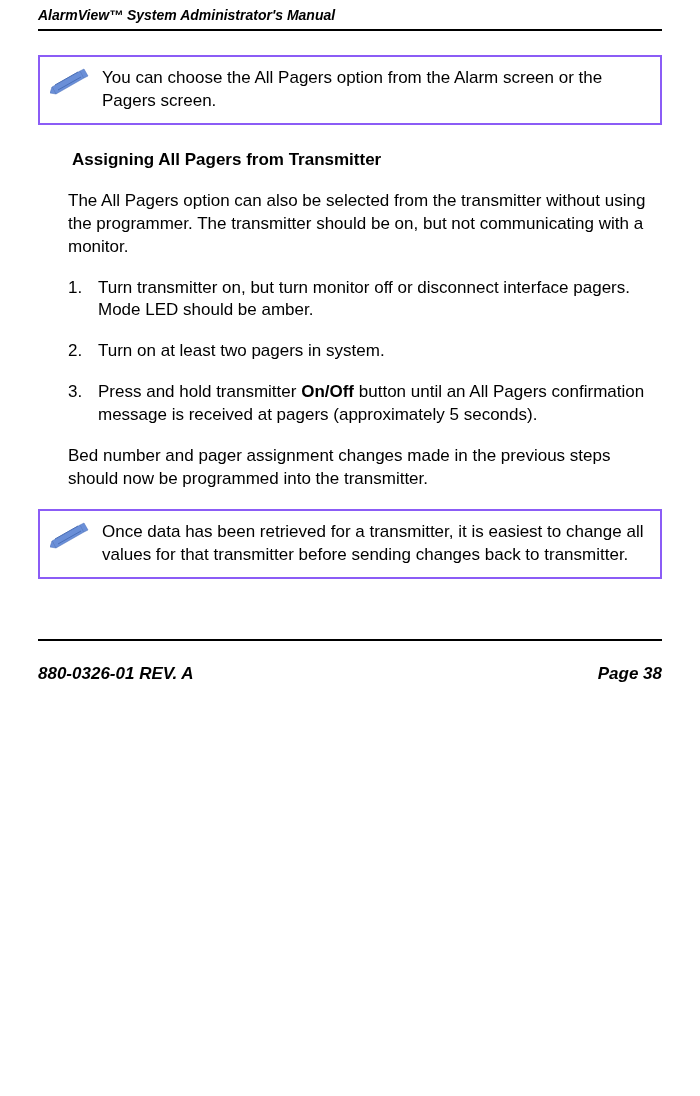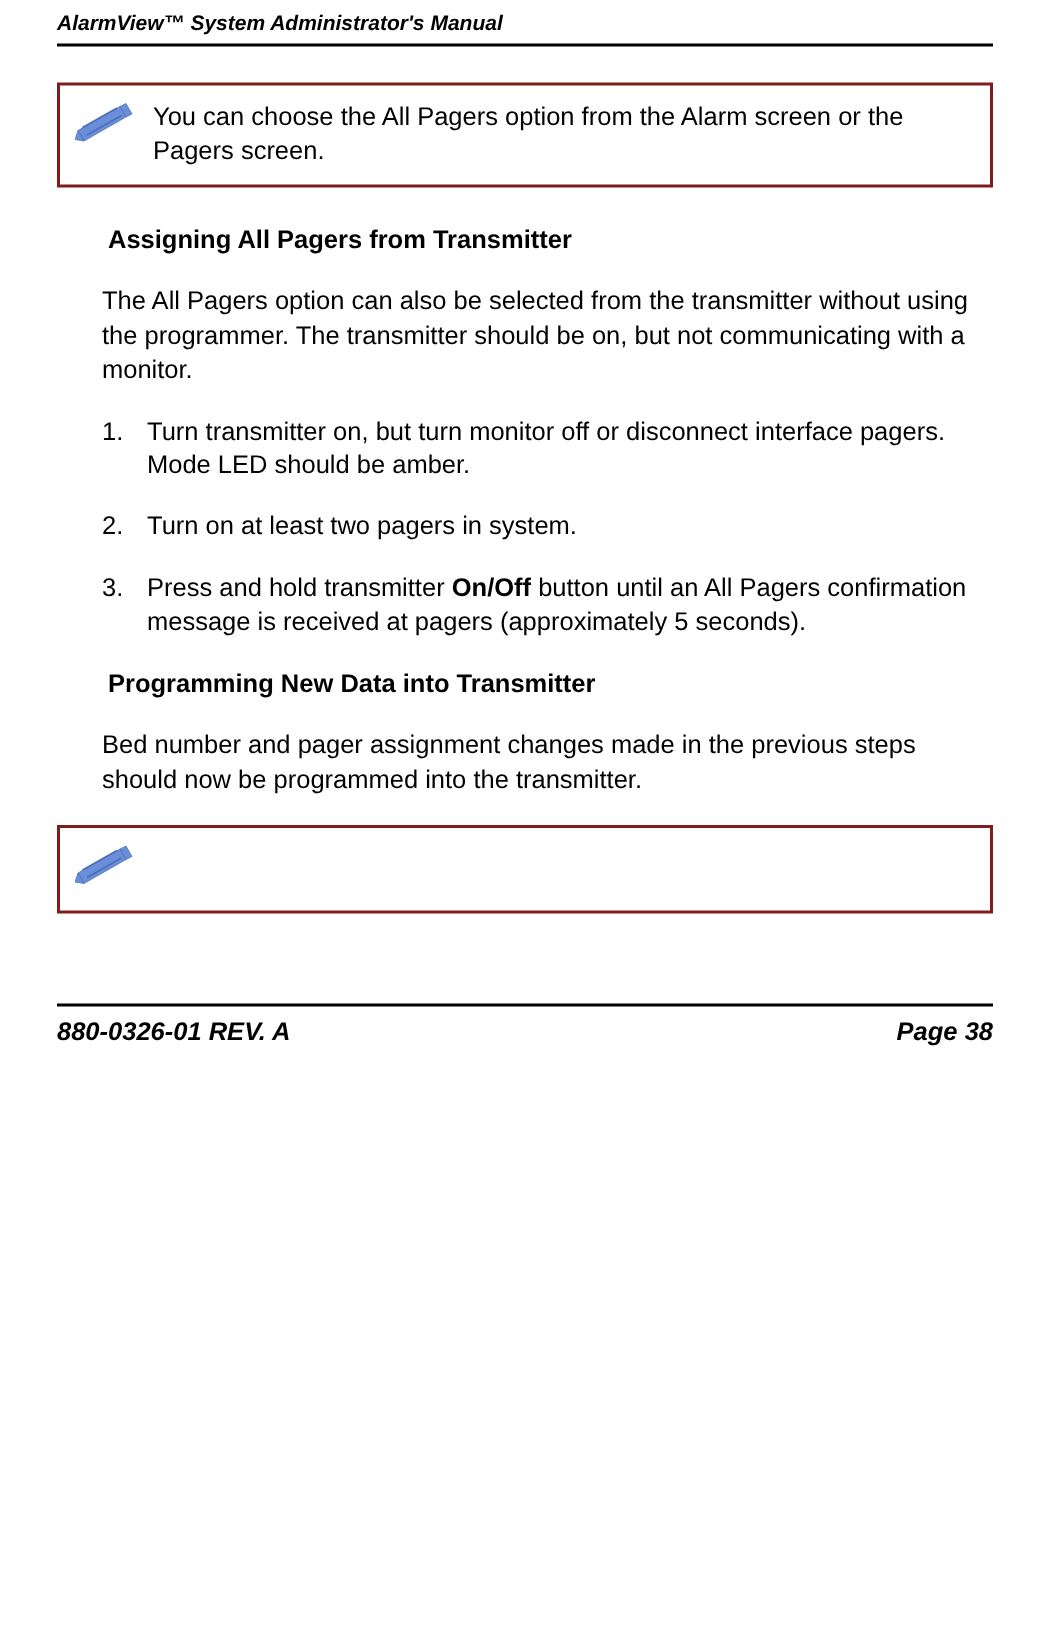--- a/index.html
+++ b/index.html
@@ -17,21 +17,21 @@
   }
   .running-header {
     font-weight: bold;
     font-style: italic;
     font-size: 14px;
     padding: 6px 0 4px 0;
     border-bottom: 2.5px solid #000;
     margin-bottom: 24px;
   }
   .note-box {
-    border: 2px solid #7f1d1d;
+    border: 2px solid #8b5cf6;
     display: flex;
     align-items: flex-start;
     padding: 10px 12px 10px 10px;
     margin-bottom: 24px;
   }
   .note-icon {
     flex: 0 0 44px;
     margin-right: 8px;
   }
   .note-text {
@@ -76,21 +76,21 @@
   .display-box div {
     margin-bottom: 14px;
   }
   .display-box div:last-child {
     margin-bottom: 0;
   }
   .footer {
     display: flex;
     justify-content: space-between;
     border-top: 2.5px solid #000;
-    padding-top: 6px;
+    padding-top: 22px;
     font-weight: bold;
     font-style: italic;
     margin-top: 60px;
   }
 </style>
 </head>
 <body>
 
 <div class="page">
 
@@ -130,40 +130,40 @@
       <li>
         <span class="num">3.</span>
         <span class="step-text">
           <span>Press and hold transmitter </span><span class="bold-inline">On/Off</span><span> button until an All Pagers confirmation message is received at pagers (approximately 5 seconds).</span>
         </span>
       </li>
     </ol>
 
   </div>
 
-  <div class="section-heading">Programming New Data into Transmitter</div>
 
   <div class="body-block">
     <div class="para">Bed number and pager assignment changes made in the previous steps should now be programmed into the transmitter.</div>
   </div>
 
   <div class="note-box">
     <div class="note-icon">
       <svg viewBox="0 0 40 28" width="40" height="28">
         <g fill="#6a8fd8" stroke="#4a6fb8" stroke-width="0.5">
           <polygon points="2,20 30,4 34,11 6,27"></polygon>
           <polygon points="30,4 34,2 38,9 34,11"></polygon>
           <polygon points="2,20 6,27 0,26"></polygon>
         </g>
         <g stroke="#4a6fb8" stroke-width="1">
           <line x1="8" y1="23" x2="31" y2="10"></line>
           <line x1="5" y1="18" x2="28" y2="5"></line>
         </g>
       </svg>
     </div>
+    <div class="note-text">Once data has been retrieved for a transmitter, it is easiest to change all values for that transmitter before sending changes back to transmitter.</div>
   </div>
 
   <div class="footer">
     <span>880-0326-01 REV. A</span>
     <span>Page 38</span>
   </div>
 
 </div>
 
 </body></html>

